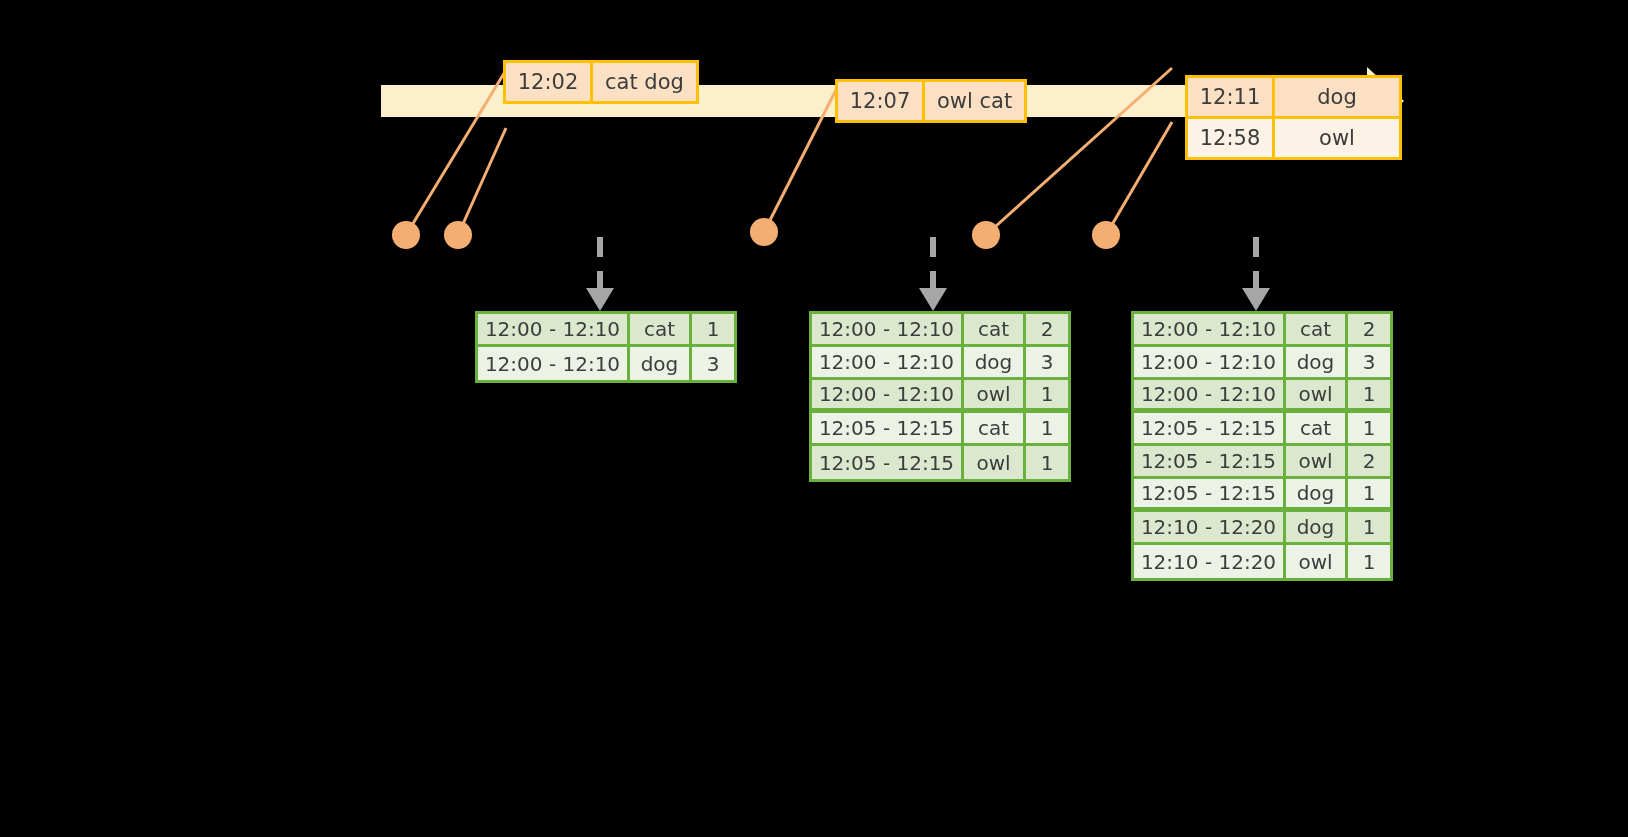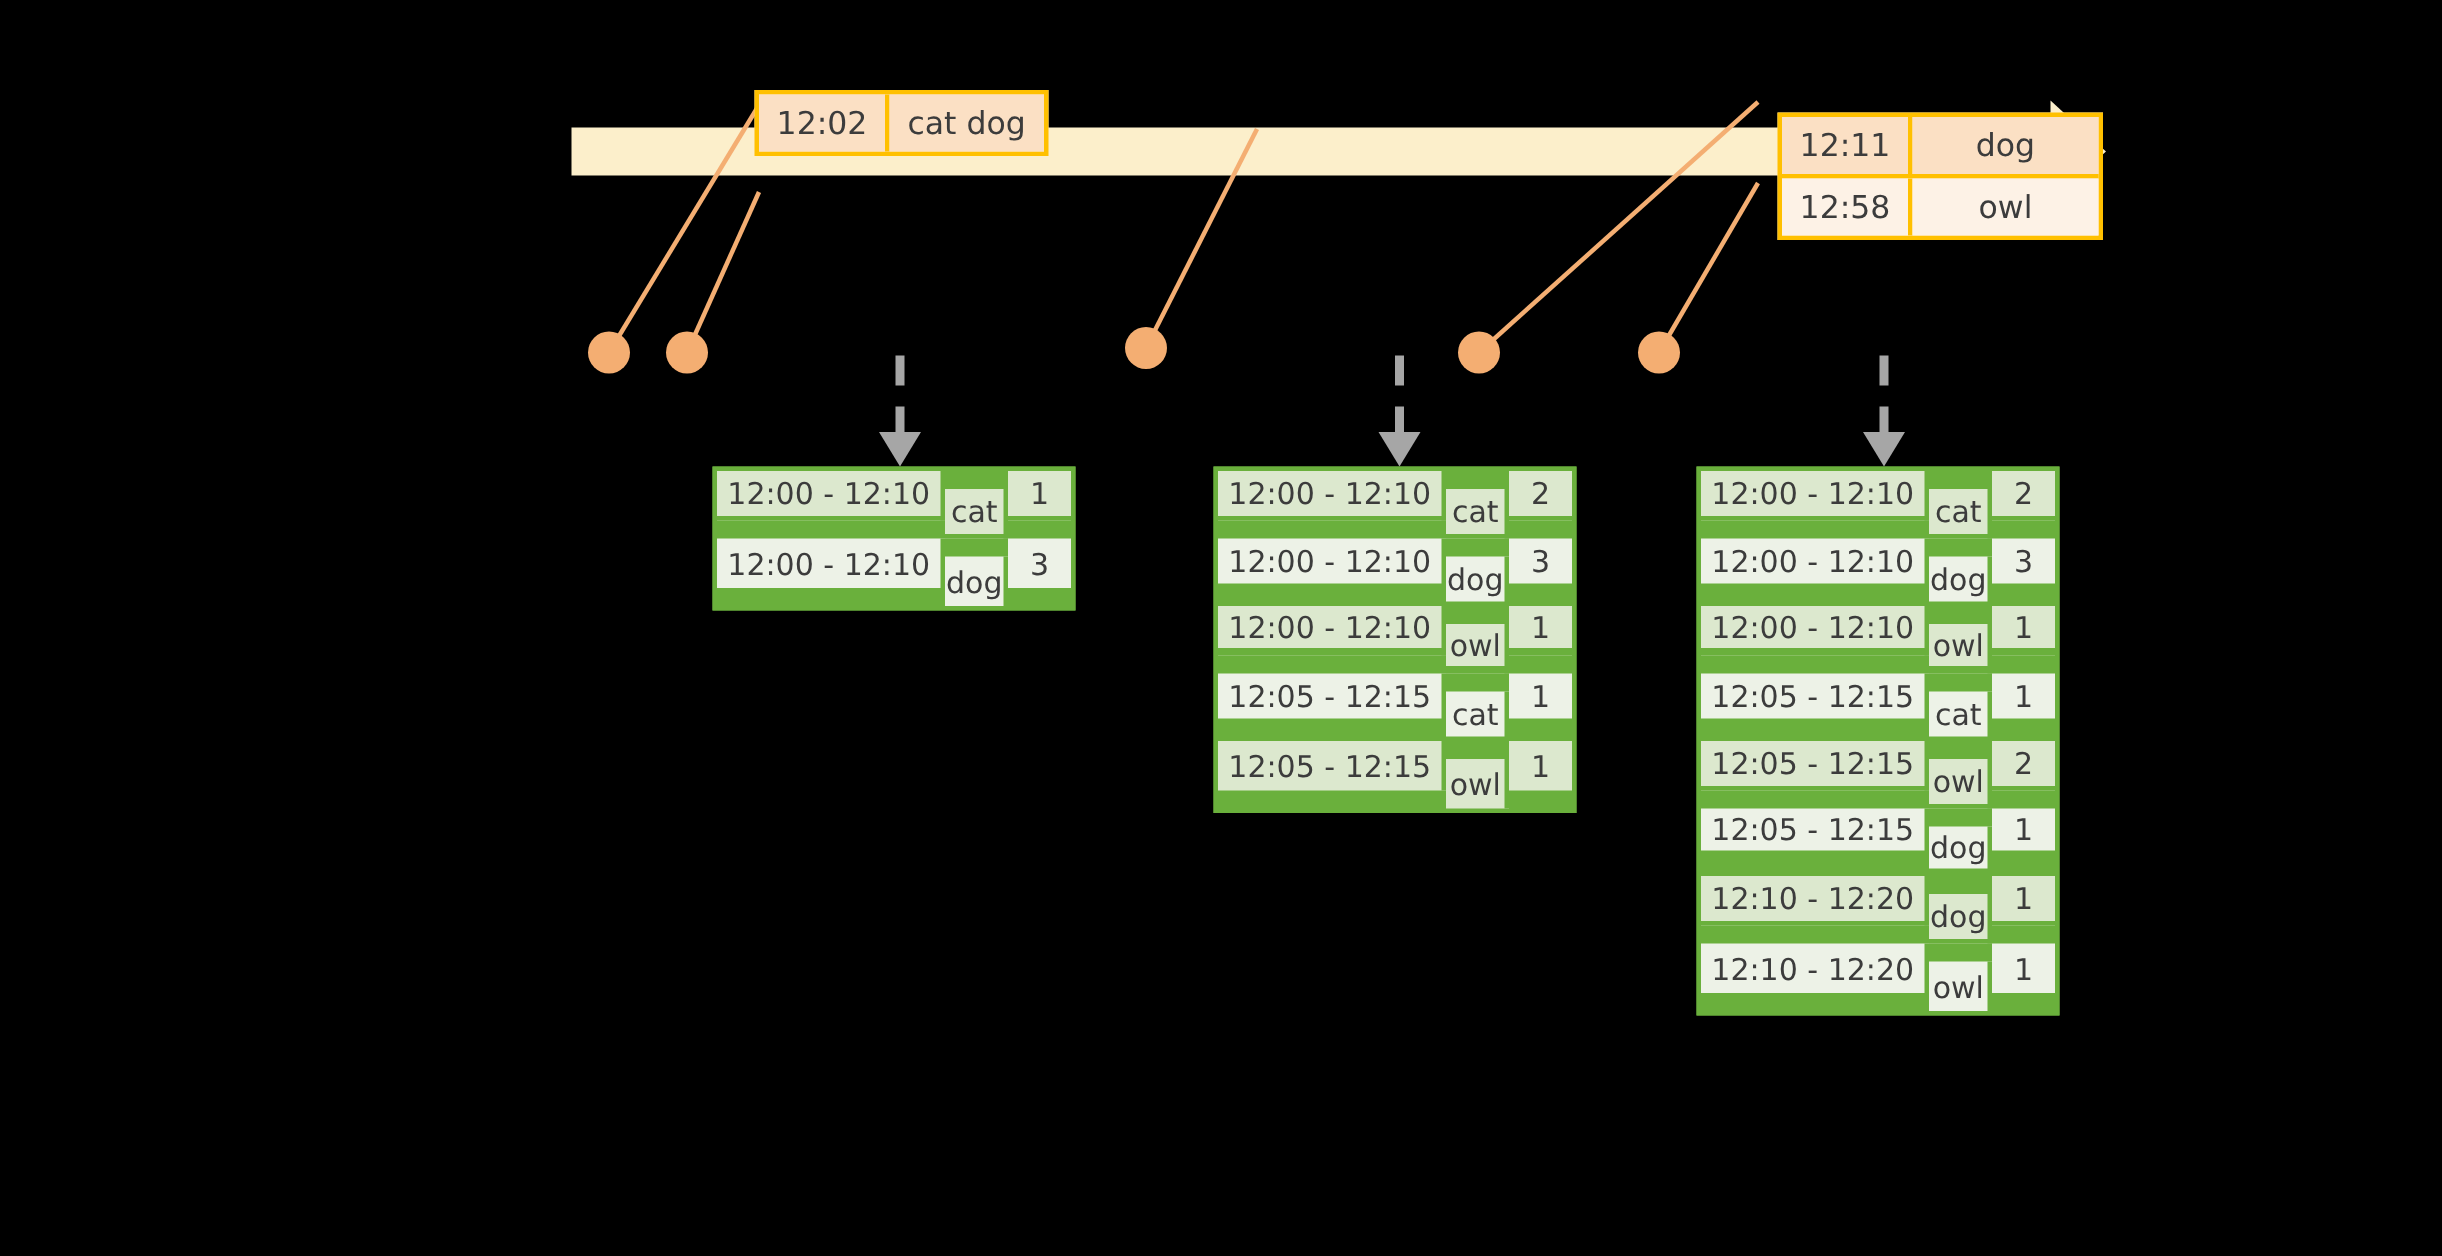--- a/index.html
+++ b/index.html
@@ -24,21 +24,21 @@
   
   .res-table{position:absolute;border:3px solid #6AB03C;box-sizing:border-box;
              background:#6AB03C;display:flex;flex-direction:column;}
   .res-row{display:flex;align-items:stretch;}
   .res-cell{display:flex;align-items:center;justify-content:center;
             font-size:20px;color:#3c3c3c;height:33px;box-sizing:border-box;
             border-right:3px solid #6AB03C;border-bottom:3px solid #6AB03C;}
   .res-cell.last{border-right:none;}
   .res-row.lastrow .res-cell{border-bottom:none;}
   .res-cell.c0{width:152px;}
-  .res-cell.c1{width:42px;margin-top:12px;}
+  .res-cell.c1{width:62px;}
   .res-cell.c2{width:42px;}
   .res-row.sh .res-cell{background:#DCE8CE;}
   .res-row.pl .res-cell{background:#EDF2E7;}
   .res-row.grpend .res-cell{border-bottom:5px solid #6AB03C;}
 </style>
 </head>
 <body>
 
 <div id="stage">
 
@@ -81,20 +81,26 @@
     </g>
   </svg>
 
   <div class="evt-group" style="left:503px;top:60px;gap:48px;">
     <div class="evt-row shade">
       <div class="evt-time">12:02</div>
       <div class="evt-val">cat dog</div>
     </div>
   </div>
 
+  <div class="evt-group" style="left:835px;top:79px;">
+    <div class="evt-row shade">
+      <div class="evt-time">12:07</div>
+      <div class="evt-val">owl cat</div>
+    </div>
+  </div>
 
   <div class="evt-group" style="left:1169px;top:75px;margin-left:16px;">
     <div class="evt-row shade">
       <div class="evt-time">12:11</div>
       <div class="evt-val" style="width:100px;">dog</div>
     </div>
     <div class="evt-row plain">
       <div class="evt-time">12:58</div>
       <div class="evt-val" style="width:100px;">owl</div>
     </div>

